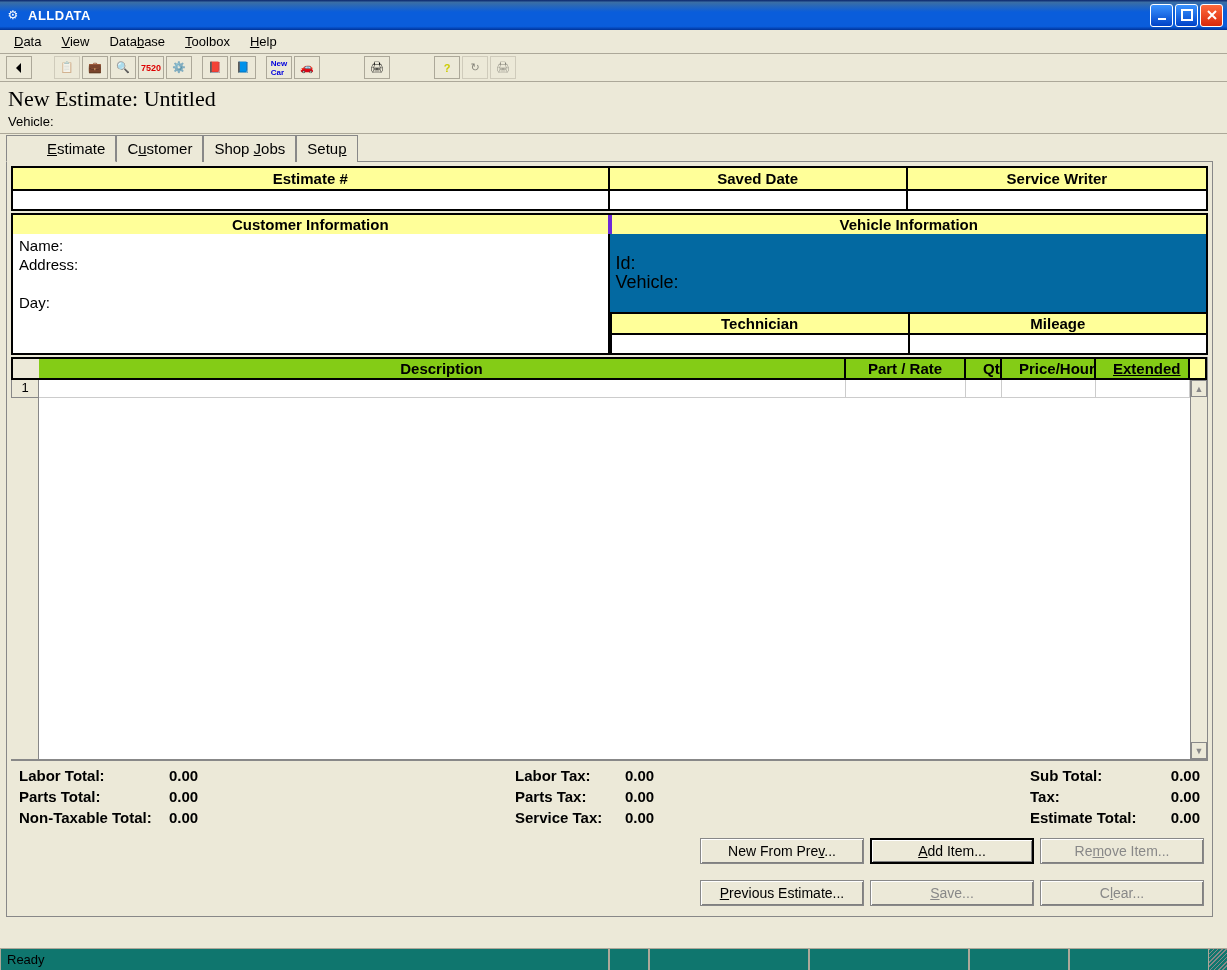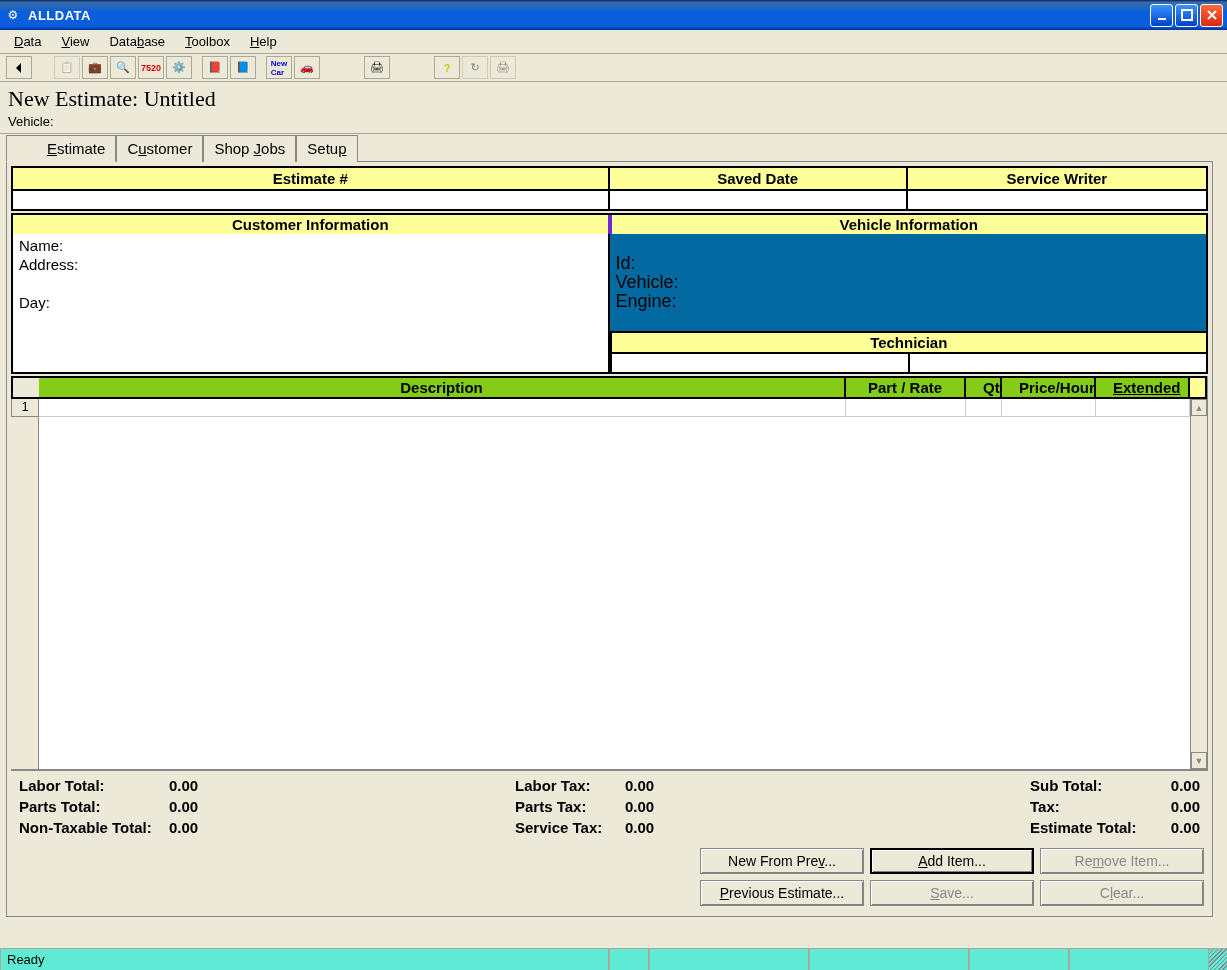--- a/index.html
+++ b/index.html
@@ -87,21 +87,21 @@
 
 
 .actions { display:flex; justify-content:flex-end; padding:6px 4px; gap:6px; flex-wrap:wrap; }
 .actrow { display:flex; gap:6px; }
 .abtn { width:164px; height:26px; border:1px solid #888; background:#ece9d8; font-size:14px; cursor:pointer; box-shadow:1px 1px 0 #fff inset,-1px -1px 0 #808080 inset; }
 .abtn.default { border:2px solid #000; }
 .abtn.disabled { color:#888; cursor:default; }
 .abtn .ul { text-decoration:underline; }
 
 
-.statusbar { position:absolute; bottom:0; left:0; right:0; height:22px; background:#5eead4; border-top:1px solid #aca899; display:flex; align-items:center; font-size:13px; }
+.statusbar { position:absolute; bottom:0; left:0; right:0; height:22px; background:#0f766e; border-top:1px solid #aca899; display:flex; align-items:center; font-size:13px; }
 .statusbar .pane { border:1px solid #aca899; border-top:none; border-bottom:none; height:100%; display:flex; align-items:center; padding:0 6px; }
 .statusbar .pane:first-child { flex:1; }
 .statusbar .grip { width:18px; height:100%; background:repeating-linear-gradient(135deg,#888 0,#888 1px,transparent 1px,transparent 3px); }
 </style>
 </head>
 <body>
 
 <div class="titlebar">
   <span class="appicon">⚙</span>
   <span class="title">ALLDATA</span>
@@ -191,24 +191,24 @@
     <div class="left">
       <div>Name:</div>
       <div>Address:</div>
       <div style="height:19px;"></div>
       <div>Day:</div>
     </div>
     <div class="right">
       <div class="vinfo">
         <div>Id:</div>
         <div>Vehicle:</div>
-        <div>Engine:</div>
       </div>
       <div class="tmhdr">
         <div class="th">Technician</div>
+        <div class="th">Mileage</div>
       </div>
       <div class="tmrow">
         <div class="td"></div>
         <div class="td"></div>
       </div>
     </div>
   </div>
 
   <div class="grid">
     <div class="ghdr">
@@ -279,21 +279,21 @@
           <span class="val" style="width:40px;text-align:right;">0.00</span>
         </div>
       <div class="trow">
           <span class="lbl">Estimate Total:</span>
           <span class="val" style="width:40px;text-align:right;">0.00</span>
         </div>
     </div>
   </div>
 
   <div class="actions">
-    <div style="display:flex;flex-direction:column;gap:6px;">
+    <div style="display:flex;flex-direction:column;gap:16px;">
       <div class="actrow">
         <button class="abtn">New From Pre<span class="ul">v</span>...</button>
         <button class="abtn default"><span class="ul">A</span>dd Item...</button>
         <button class="abtn disabled">Re<span class="ul">m</span>ove Item...</button>
       </div>
       <div class="actrow">
         <button class="abtn"><span class="ul">P</span>revious Estimate...</button>
         <button class="abtn disabled"><span class="ul">S</span>ave...</button>
         <button class="abtn disabled">C<span class="ul">l</span>ear...</button>
       </div>

